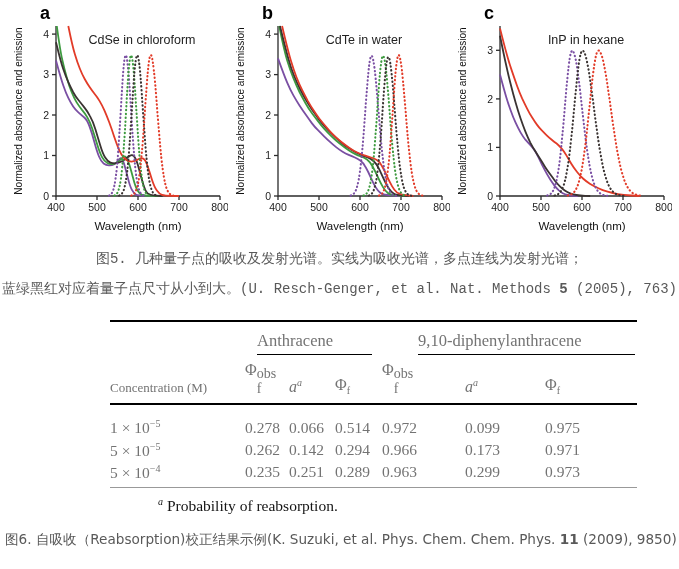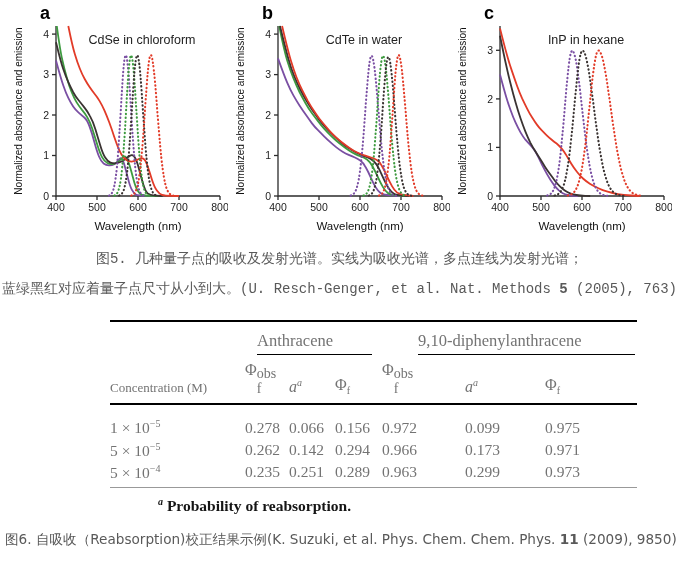--- a/index.html
+++ b/index.html
@@ -46,21 +46,20 @@
   .ss{display:inline-flex;flex-direction:column;font-size:14px;line-height:1.05;vertical-align:-3px;}
   .ss .s-sup{display:block;} .ss .s-sub{display:block;}
   table.paper td{font-size:15.5px;padding:1.5px 0;}
   tbody tr:last-child td{border-bottom:1px solid #999;padding-bottom:5px;}
   tbody tr:first-child td{padding-top:13px;}
   td .csup,.hdr-row sup{font-size:10px;}
   td sub,.hdr-row sub{font-size:10px;}
   .fnote{
     font-family:"Liberation Serif",serif;font-size:15.5px;color:#141414;
     margin:8px 0 7px 80px;
-    font-weight:bold;
   }
   .fnote .fsup{font-style:italic;font-size:10px;vertical-align:super;}
 
   
   .caption6{
     margin:16px 0 0 5px;color:#595959;font-size:13.6px;white-space:nowrap;
   }
   .caption6 .vol{font-weight:700;}
 </style>
 </head>
@@ -212,21 +211,21 @@
               </span></th>
           <th class="pad5"><span class="ita">a</span><sup class="ita">a</sup></th>
           <th class="pad6"><span>Φ</span><sub>f</sub></th>
         </tr>
       </thead>
       <tbody>
           <tr>
             <td><span>1 × 10</span><sup class="csup">−5</sup></td>
             <td>0.278</td>
             <td>0.066</td>
-            <td>0.156</td>
+            <td>0.514</td>
             <td>0.972</td>
             <td>0.099</td>
             <td>0.975</td>
           </tr>
           <tr>
             <td><span>5 × 10</span><sup class="csup">−5</sup></td>
             <td>0.262</td>
             <td>0.142</td>
             <td>0.294</td>
             <td>0.966</td>

